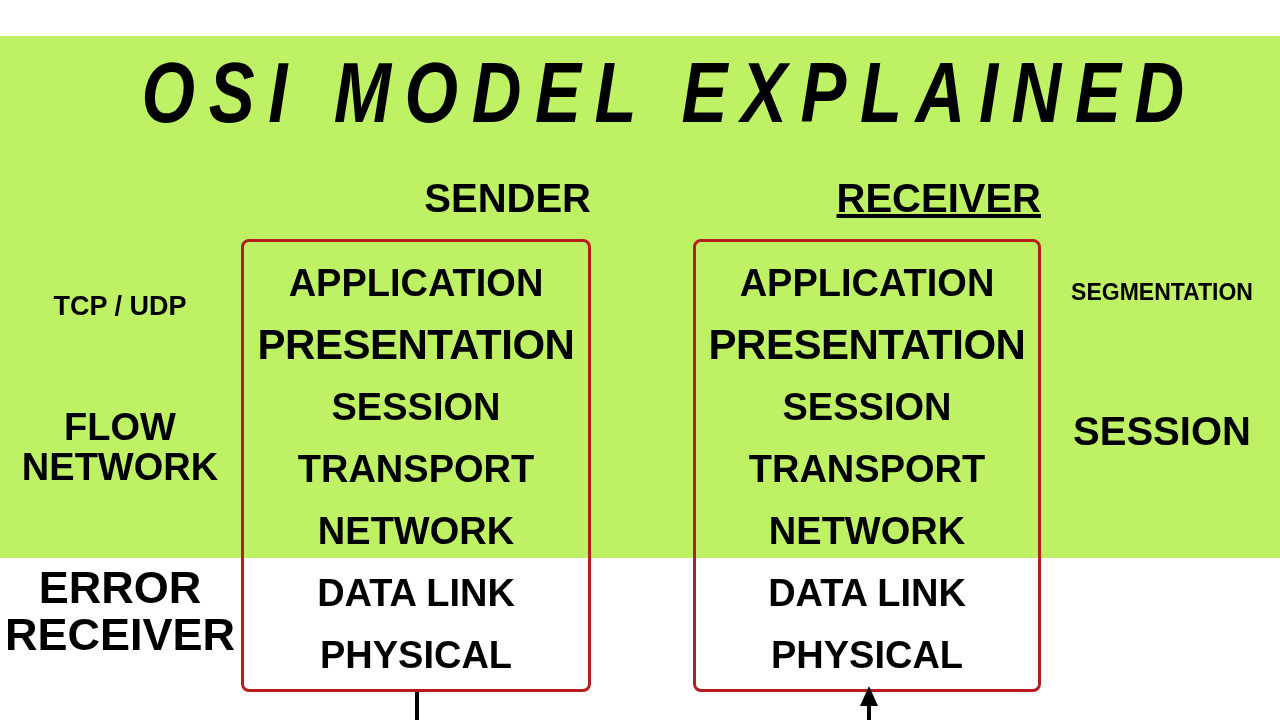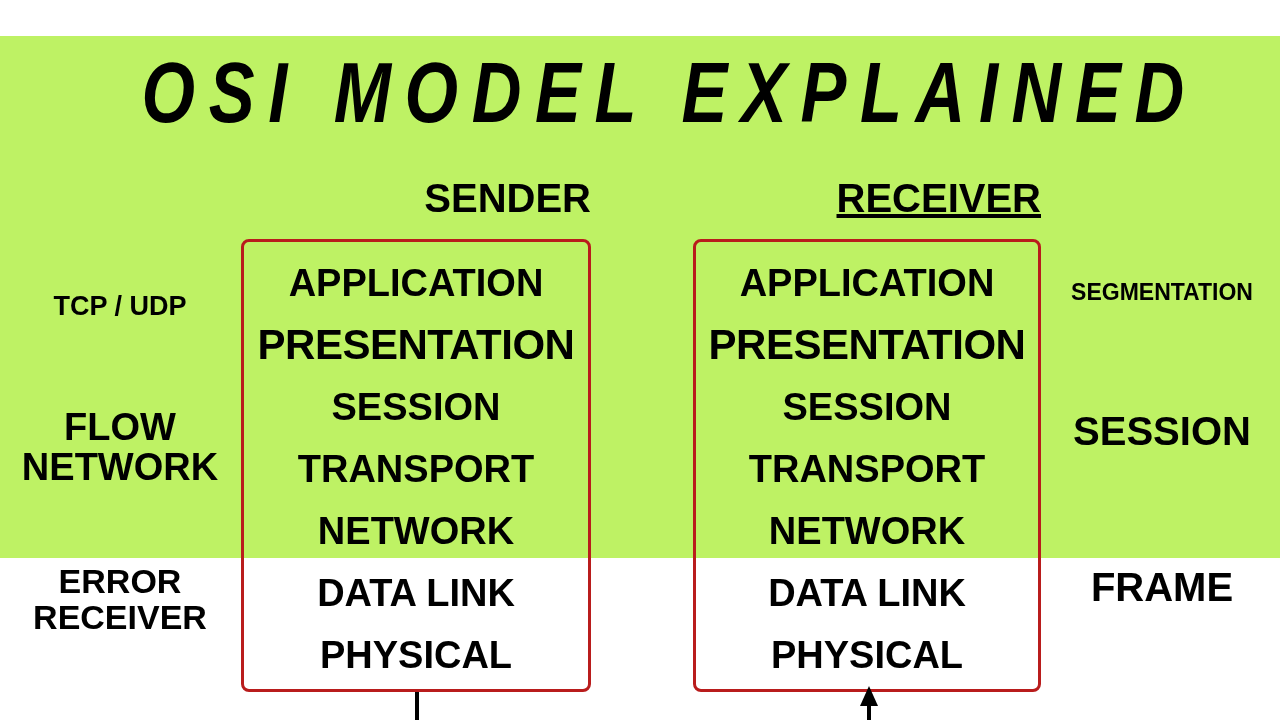--- a/index.html
+++ b/index.html
@@ -86,21 +86,21 @@
   
   .side-label {
     position: absolute;
     color: #000;
     font-weight: 700;
     text-align: center;
     line-height: 1.05;
   }
   #label-tcp-udp   { left: 0px;    top: 256px; width: 240px; font-size: 27px; }
   #label-flow      { left: 0px;    top: 372px; width: 240px; font-size: 38px; }
-  #label-error     { left: 0px;    top: 528px; width: 240px; font-size: 34px; }
+  #label-error     { left: 0px;    top: 528px; width: 240px; font-size: 45px; }
   #label-segment   { left: 1044px; top: 244px; width: 236px; font-size: 23px; }
   #label-packet    { left: 1044px; top: 374px; width: 236px; font-size: 40px; }
   #label-frame     { left: 1044px; top: 530px; width: 236px; font-size: 40px; }
   .side-label .ln { display: block; }
 
   
   #connector { position: absolute; left: 380px; top: 636px; }
 </style>
 </head>
 <body>
@@ -148,22 +148,19 @@
     <span class="ln">ERROR</span>
     <span class="ln">RECEIVER</span>
   </div>
 
   <div id="label-segment" class="side-label">
     <span class="ln">SEGMENTATION</span>
   </div>
   <div id="label-packet" class="side-label">
     <span class="ln">SESSION</span>
   </div>
-  <div id="label-frame" class="side-label">
-    <span class="ln">FRAME</span>
-  </div>
 
   <svg id="connector" width="520" height="84" viewBox="0 0 520 84">
     <path d="M 37 20 L 37 62 L 489 62 L 489 28" fill="none" stroke="#000000" stroke-width="4"></path>
     <polygon points="489,14 480,34 498,34" fill="#000000"></polygon>
   </svg>
 
 </div>
 
 </body></html>

